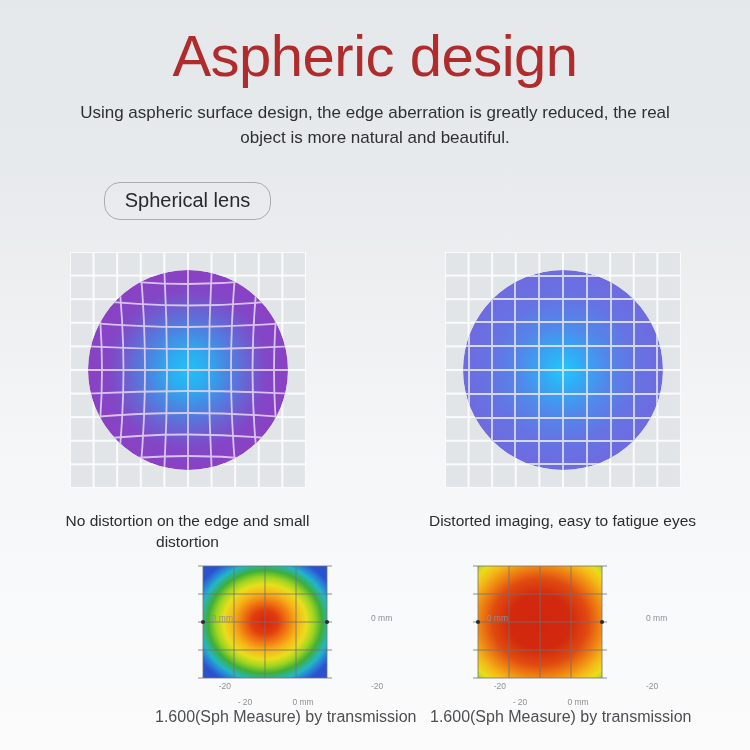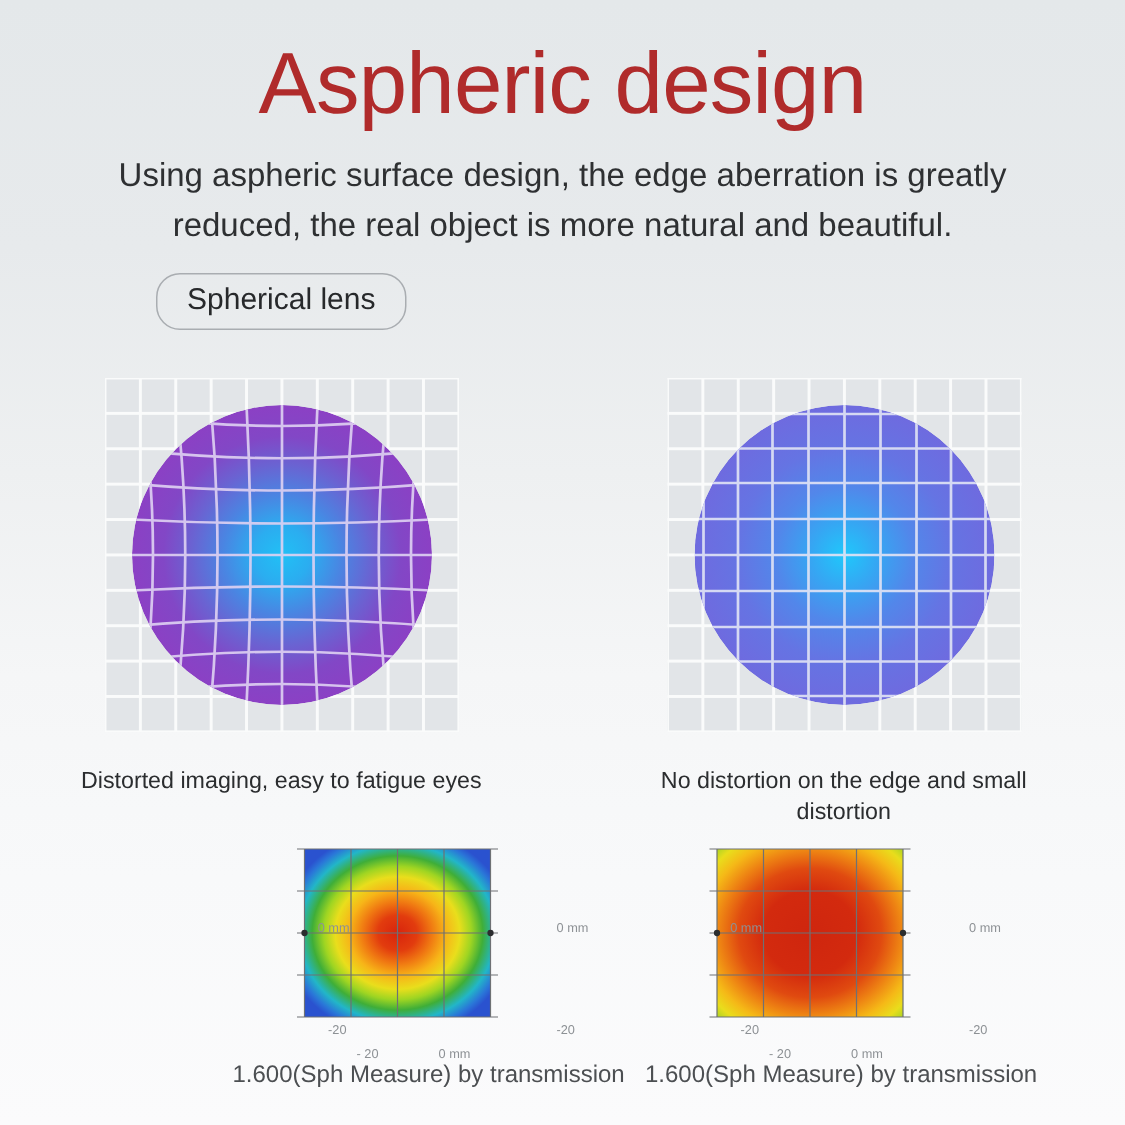--- a/index.html
+++ b/index.html
@@ -29,21 +29,21 @@
     font-size: 58px;
     font-weight: 400;
     letter-spacing: -0.5px;
     margin: 0;
     padding-top: 23px;
     line-height: 1.15;
   }
   .subtitle {
     text-align: center;
     color: #2e3032;
-    font-size: 22px;
+    font-size: 17px;
     line-height: 1.5;
     margin: 10px auto 0;
     width: 600px;
     font-weight: 400;
   }
 
   
   .pill-row {
     position: absolute;
     top: 182px;
@@ -292,22 +292,22 @@
               <path d="M 0 194 L 200 194"></path>
             </g>
           </g>
         </svg>
       </div>
     </div>
   </div>
 </div>
 
 <div class="caption-row">
+  <div class="caption-cell">No distortion on the edge and small distortion</div>
   <div class="caption-cell">Distorted imaging, easy to fatigue eyes</div>
-  <div class="caption-cell">No distortion on the edge and small distortion</div>
 </div>
 
 <div class="meas-row">
 
   <div class="meas-block meas-left">
     <div class="meas-plot">
       <div class="field">
         <svg width="124" height="112" viewBox="0 0 124 112" preserveAspectRatio="none">
           <defs>
             <radialGradient id="hmL" cx="50%" cy="50%" r="62%">

